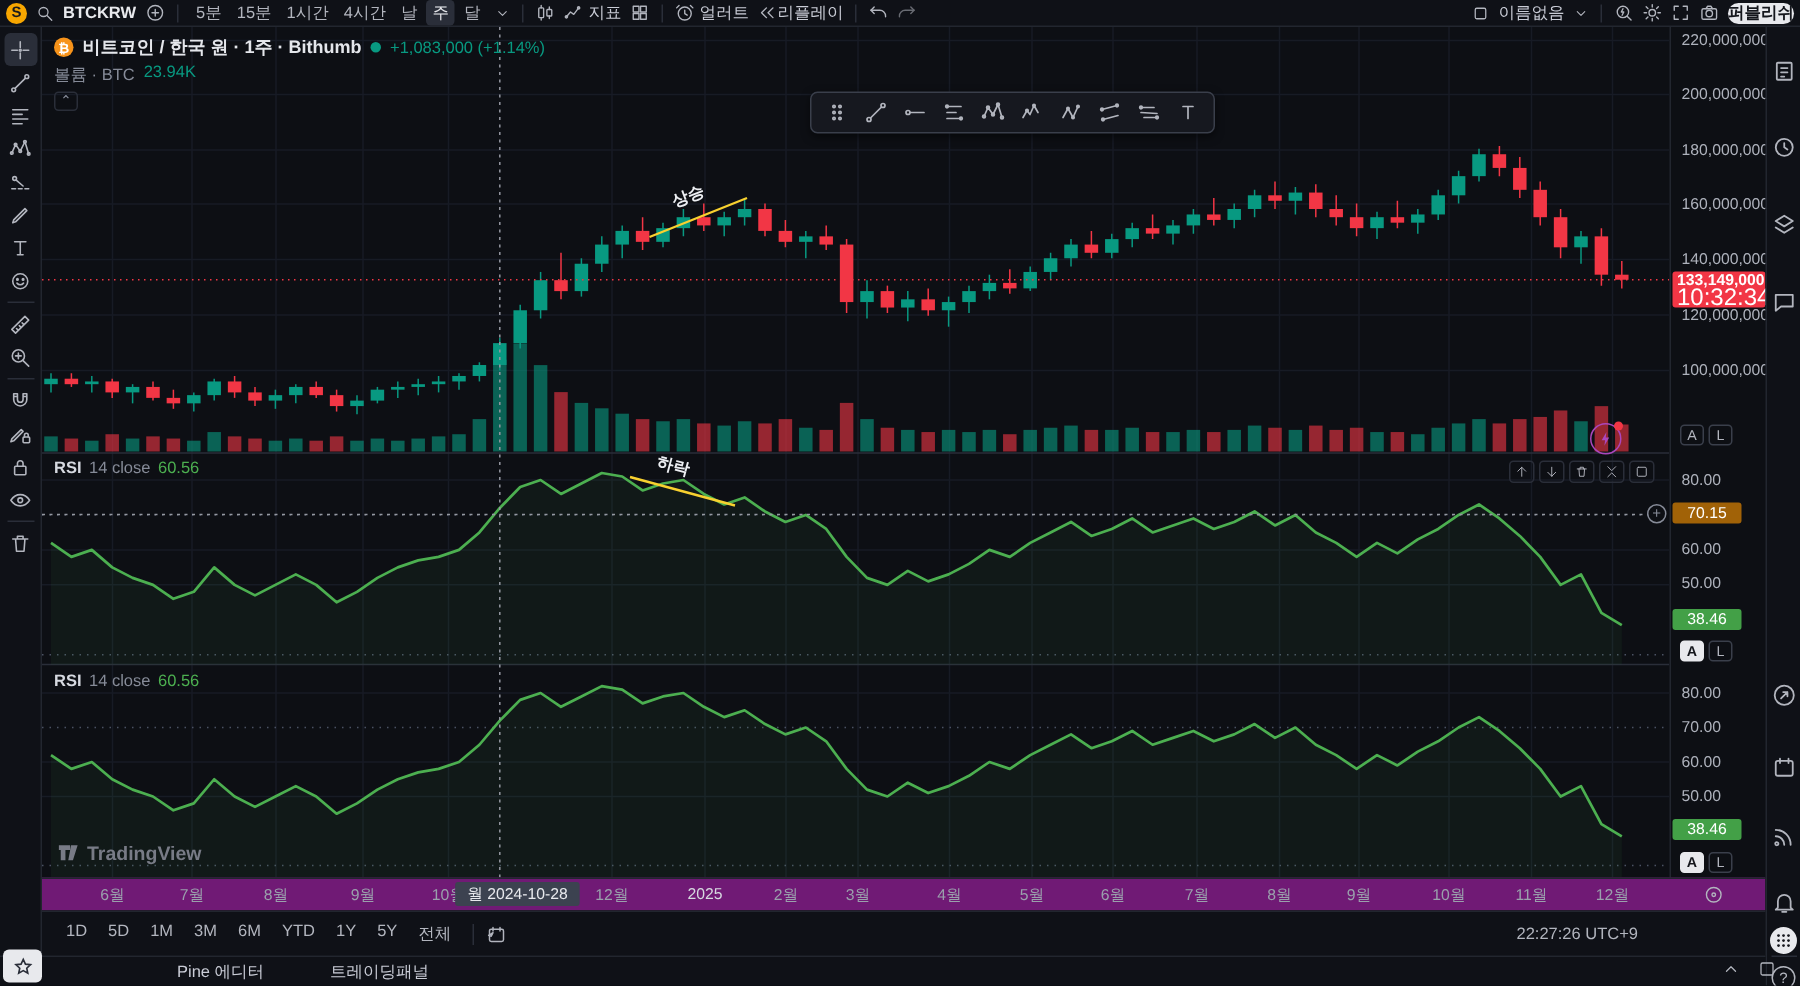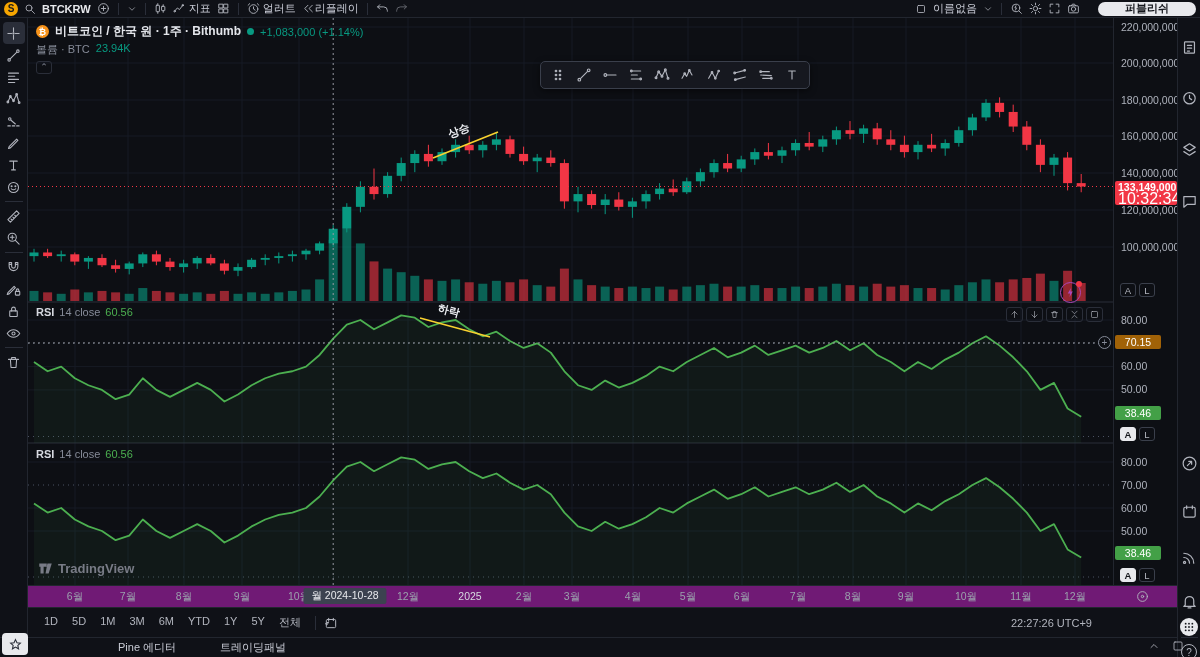--- a/index.html
+++ b/index.html
@@ -13,21 +13,21 @@
   #topbar { top:0; left:0; width:1200px; height:18px; border-bottom:1px solid #22262f;
             display:flex; align-items:center; gap:6px; padding:0 4px; z-index:40; }
   #topbar .sep { width:1px; height:12px; background:#2a2e39; margin:0 2px; }
   .avatar { width:14px; height:14px; border-radius:50%; background:#f executable7a600; background:#f7a600;
             color:#1b1b1b; font-weight:bold; font-size:10px; display:flex; align-items:center; justify-content:center; }
   .tbtxt { color:#c9ccd6; white-space:nowrap; cursor:default; }
   .tbtxt.strong { font-weight:bold; color:#e8e9ed; }
   .interval { padding:1px 4px; border-radius:3px; color:#b2b5be; }
   .interval.sel { background:#2a2e39; color:#e8e9ed; }
   .pill { background:#e8e9ed; color:#14161c; font-weight:bold; border-radius:8px;
-          padding:1px 27px; height:14px; display:flex; align-items:center;margin-left:12px; }
+          padding:1px 0; height:14px; display:flex; align-items:center; }
   .spacer { flex:1; }
   
   #lefttb { top:18px; left:0; width:28px; height:619px; border-right:1px solid #22262f;
             display:flex; flex-direction:column; align-items:center; padding-top:4px; z-index:30; }
   .ltool { width:22px; height:22px; display:flex; align-items:center; justify-content:center; border-radius:4px; }
   .ltool.sel { background:#2a2e39; }
   .ldiv { width:18px; height:1px; background:#2a2e39; margin:3px 0; }
   
   #rightsb { top:0; left:1177px; width:23px; height:657px; border-left:1px solid #22262f;
              display:flex; flex-direction:column; align-items:center; z-index:30; }
@@ -105,20 +105,29 @@
       </svg>
     </span>
   <span class="tbtxt strong">BTCKRW</span>
   <span>
       <svg class="ic" width="13" height="13" viewBox="0 0 24 24">
         <circle cx="12" cy="12" r="9"></circle>
         <path d="M12 8v8M8 12h8"></path>
       </svg>
     </span>
   <div class="sep"></div>
+  <span id="intervals" style="display:flex;gap:2px;">
+      <span class="interval">5분</span>
+      <span class="interval">15분</span>
+      <span class="interval">1시간</span>
+      <span class="interval">4시간</span>
+      <span class="interval">날</span>
+      <span class="interval sel">주</span>
+      <span class="interval">달</span>
+    </span>
   <span>
       <svg class="ic" width="10" height="10" viewBox="0 0 24 24">
         <path d="M6 9l6 6 6-6"></path>
       </svg>
     </span>
   <div class="sep"></div>
   <span>
       <svg class="ic" width="13" height="13" viewBox="0 0 24 24">
         <path d="M7 3v3M7 18v3M17 5v3M17 16v3"></path>
         <rect x="4" y="6" width="6" height="12" rx="1"></rect>

